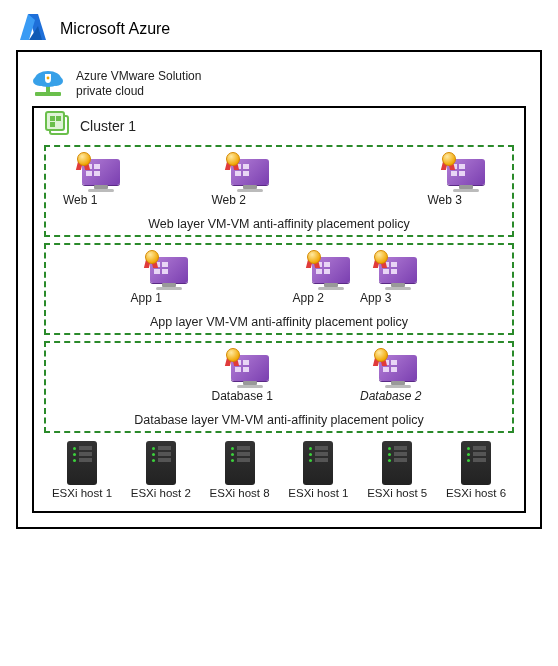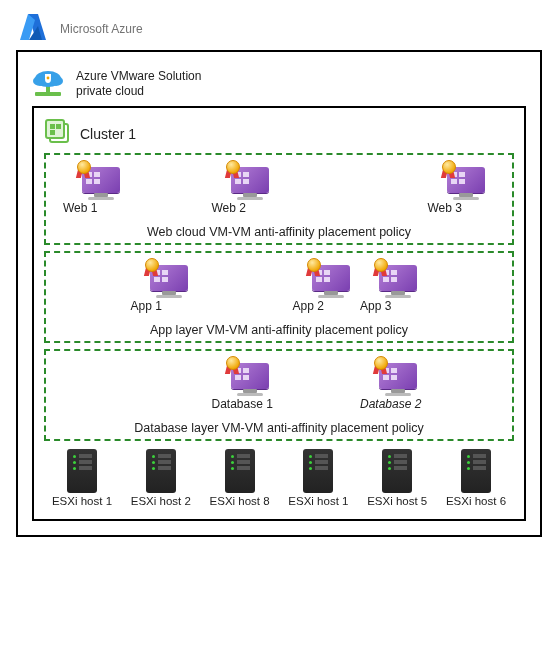--- a/index.html
+++ b/index.html
@@ -16,43 +16,43 @@
     box-sizing: border-box;
     padding: 12px 16px 16px 16px;
   }
   .top-header {
     display: flex;
     align-items: center;
     gap: 10px;
     margin-bottom: 4px;
   }
   .top-header .title {
-    font-size: 12px;
-    color: #737373;
+    font-size: 16px;
+    color: #000000;
   }
   .outer-box {
     border: 2px solid #000;
     box-sizing: border-box;
     padding: 10px 10px 14px 10px;
   }
   .avs-header {
     display: flex;
     align-items: center;
     gap: 10px;
     margin: 4px 0 4px 2px;
   }
   .avs-text {
     font-size: 12px;
     line-height: 1.25;
   }
   .inner-box {
     border: 2px solid #000;
     margin: 0 4px 0 4px;
     box-sizing: border-box;
-    padding: 10px 10px 12px 10px;
+    padding: 2px 10px 12px 10px;
   }
   .cluster-header {
     display: flex;
     align-items: center;
     gap: 8px;
     font-size: 14px;
     margin-bottom: 4px;
   }
   .policy-box {
     border: 2px dashed #2a8a2a;
@@ -277,21 +277,21 @@
                   <div class="vm-base"></div>
                   <div class="vm-badge">
                     <div class="ribbonL"></div>
                     <div class="ribbonR"></div>
                     <div class="circle"></div>
                   </div>
                 </div>
                 <div class="label">Web 3</div>
               </div>
             </div>
-            <div class="policy-caption">Web cloud VM-VM anti-affinity placement policy</div>
+            <div class="policy-caption">Web layer VM-VM anti-affinity placement policy</div>
           </div>
           <div class="policy-box">
             <div class="row">
               <div class="vm" style="left: 17%;">
                 <div class="vm-icon">
                   <div class="vm-screen"></div>
                   <div class="vm-stand"></div>
                   <div class="vm-base"></div>
                   <div class="vm-badge">
                     <div class="ribbonL"></div>

